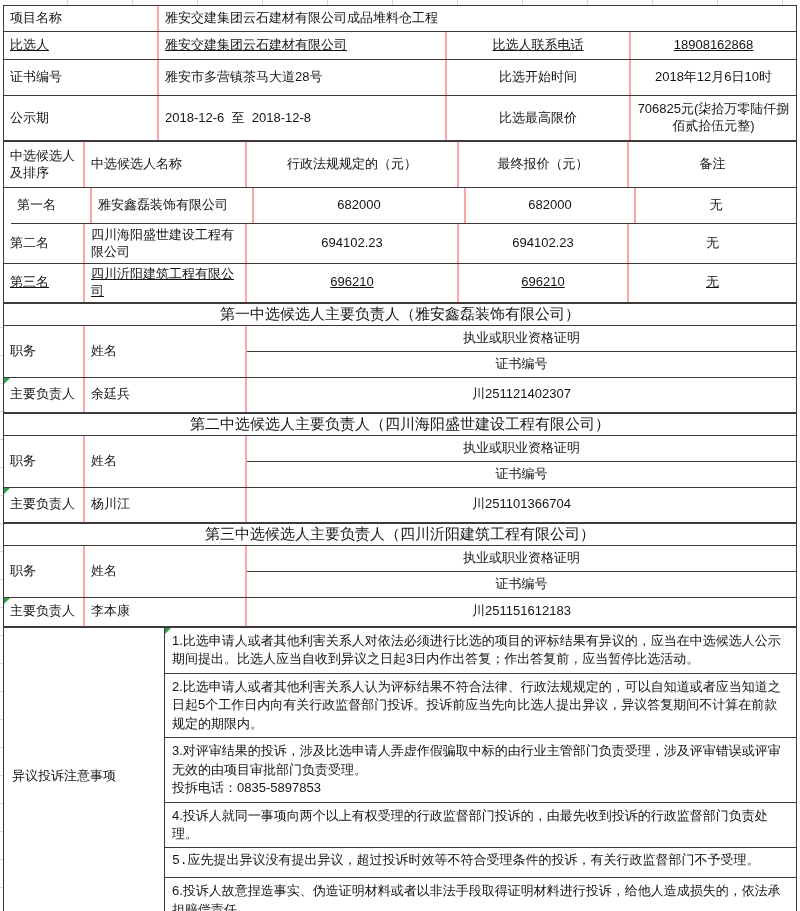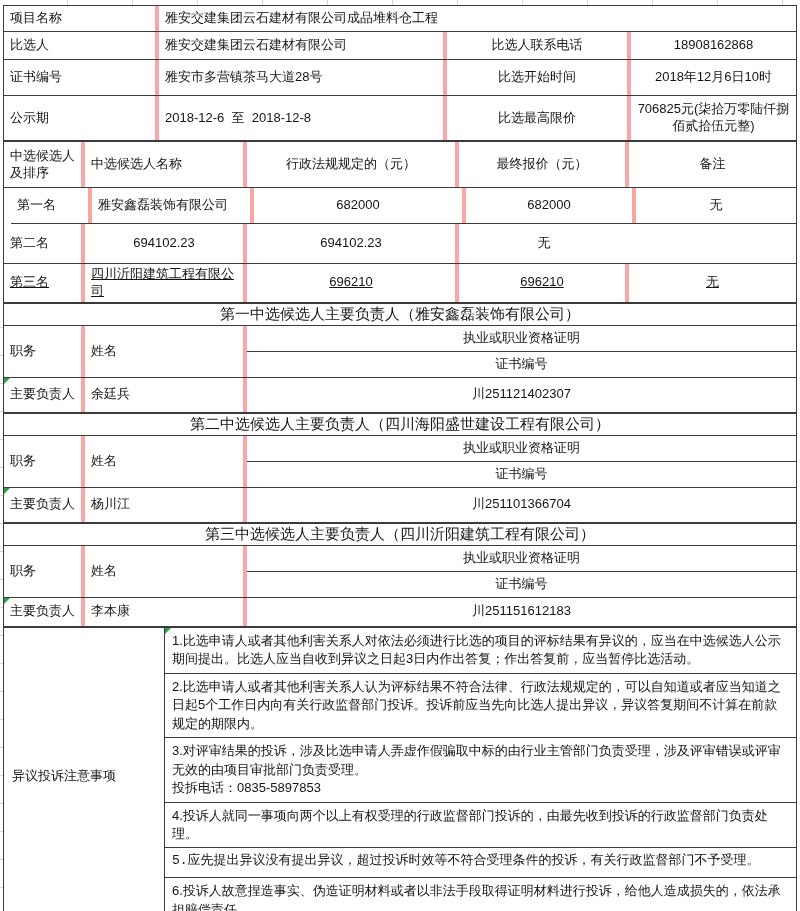--- a/index.html
+++ b/index.html
@@ -8,28 +8,28 @@
   
   .stub-top { position:absolute; left:3px; top:0; width:794px; height:5px;
     background:repeating-linear-gradient(90deg, transparent 0 64px, #d6d6d6 64px 65px); }
   .stub-left { position:absolute; left:0; top:300px; width:3px; height:600px;
     background:repeating-linear-gradient(180deg, transparent 0 27px, #d9d9d9 27px 28px); }
   .sheet { position:relative; width:794px; margin:5px 0 0 3px; background:#fff;
     border:1px solid #3b3b3b; border-bottom-width:2px; }
   .row { display:grid; border-bottom:1px solid #3b3b3b; }
   .row.thick { border-bottom-width:2px; }
   .row.last { border-bottom:none; }
-  .cell { position:relative; border-right:4px solid #fca5a5; display:flex;
+  .cell { position:relative; border-right:2px solid #fca5a5; display:flex;
     align-items:center; padding:2px 6px; font-size:13px; line-height:1.3; }
   .cell.nobr { border-right:none; }
   .cell.center { justify-content:center; text-align:center; }
   .cell.pre { white-space:pre-wrap; }
   .info-r1 { grid-template-columns:155px 1fr; min-height:26px; }
   .info-r  { grid-template-columns:155px 288px 184px 1fr; }
-  .r2 { min-height:28px; } .r3 { min-height:36px; } .r4 { min-height:46px; }
+  .r2 { min-height:28px;text-decoration:underline; } .r3 { min-height:36px; } .r4 { min-height:46px; }
   .cand-r { grid-template-columns:81px 162px 212px 170px 1fr; }
   .cand-h { min-height:46px; } .cand-1 { min-height:36px;margin-left:7px; }
   .cand-2 { min-height:40px; } .cand-3 { min-height:39px;text-decoration:underline; }
   .title-row { display:flex; align-items:center; justify-content:center;
     text-align:center; font-size:15px; min-height:21px; border-bottom:1px solid #3b3b3b; padding:1px 4px; }
   .ph { grid-template-columns:81px 162px 1fr; grid-template-rows:26px 25px; }
   .ph .span2 { grid-row:1 / 3; }
   .ph .cert-top { grid-column:3; border-bottom:1px solid #3b3b3b; border-right:none; }
   .ph .cert-bot { grid-column:3; border-right:none; }
   .pd { grid-template-columns:81px 162px 1fr; }
@@ -85,20 +85,21 @@
   </div>
   <div class="row cand-r cand-1">
     <div class="cell">第一名</div>
     <div class="cell">雅安鑫磊装饰有限公司</div>
     <div class="cell center">682000</div>
     <div class="cell center">682000</div>
     <div class="cell nobr center">无</div>
   </div>
   <div class="row cand-r cand-2">
     <div class="cell">第二名</div>
+    <div class="cell">四川海阳盛世建设工程有限公司</div>
     <div class="cell center">694102.23</div>
     <div class="cell center">694102.23</div>
     <div class="cell nobr center">无</div>
   </div>
   <div class="row cand-r cand-3 thick">
     <div class="cell">第三名</div>
     <div class="cell">四川沂阳建筑工程有限公司</div>
     <div class="cell center">696210</div>
     <div class="cell center">696210</div>
     <div class="cell nobr center">无</div>

